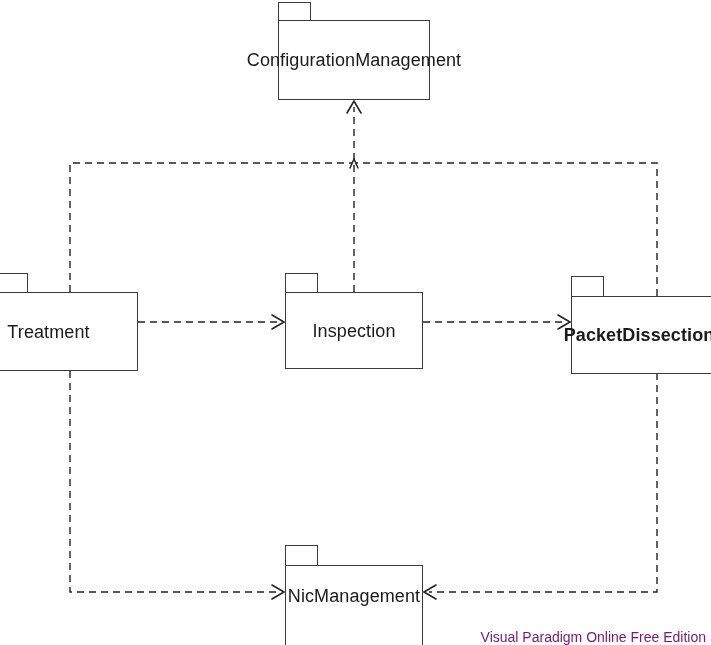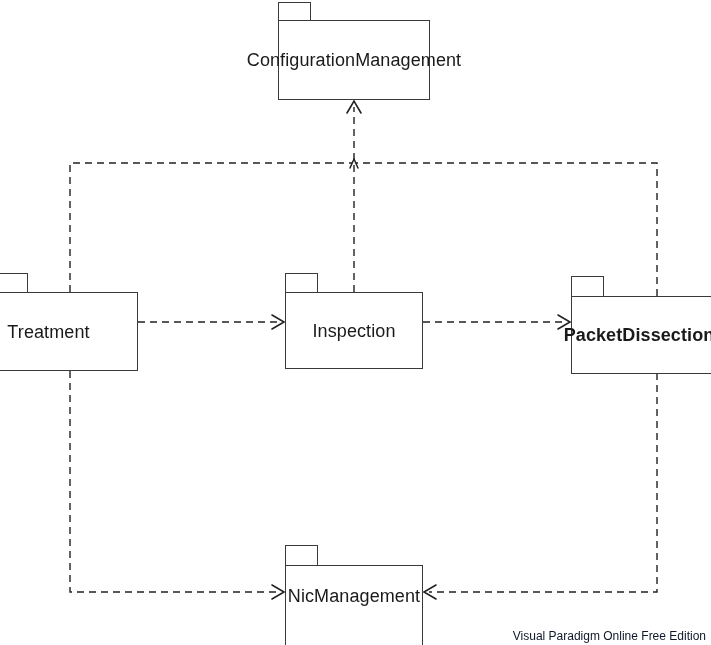--- a/index.html
+++ b/index.html
@@ -47,22 +47,22 @@
     font-family: "Liberation Sans", sans-serif;
     font-size: 18px;
     color: #1a1a1a;
     white-space: nowrap;
     line-height: 1;
     letter-spacing: 0.1px;
   }
   .watermark {
     position: absolute;
     font-family: "Liberation Sans", sans-serif;
-    font-size: 12px;
-    color: #0f172a;
+    font-size: 14px;
+    color: #701a75;
     white-space: nowrap;
   }
 </style>
 </head>
 <body>
 
 <div id="canvas">
 
   <svg id="edges" viewBox="0 0 711 645" width="711" height="645" xmlns="http://www.w3.org/2000/svg">
 

